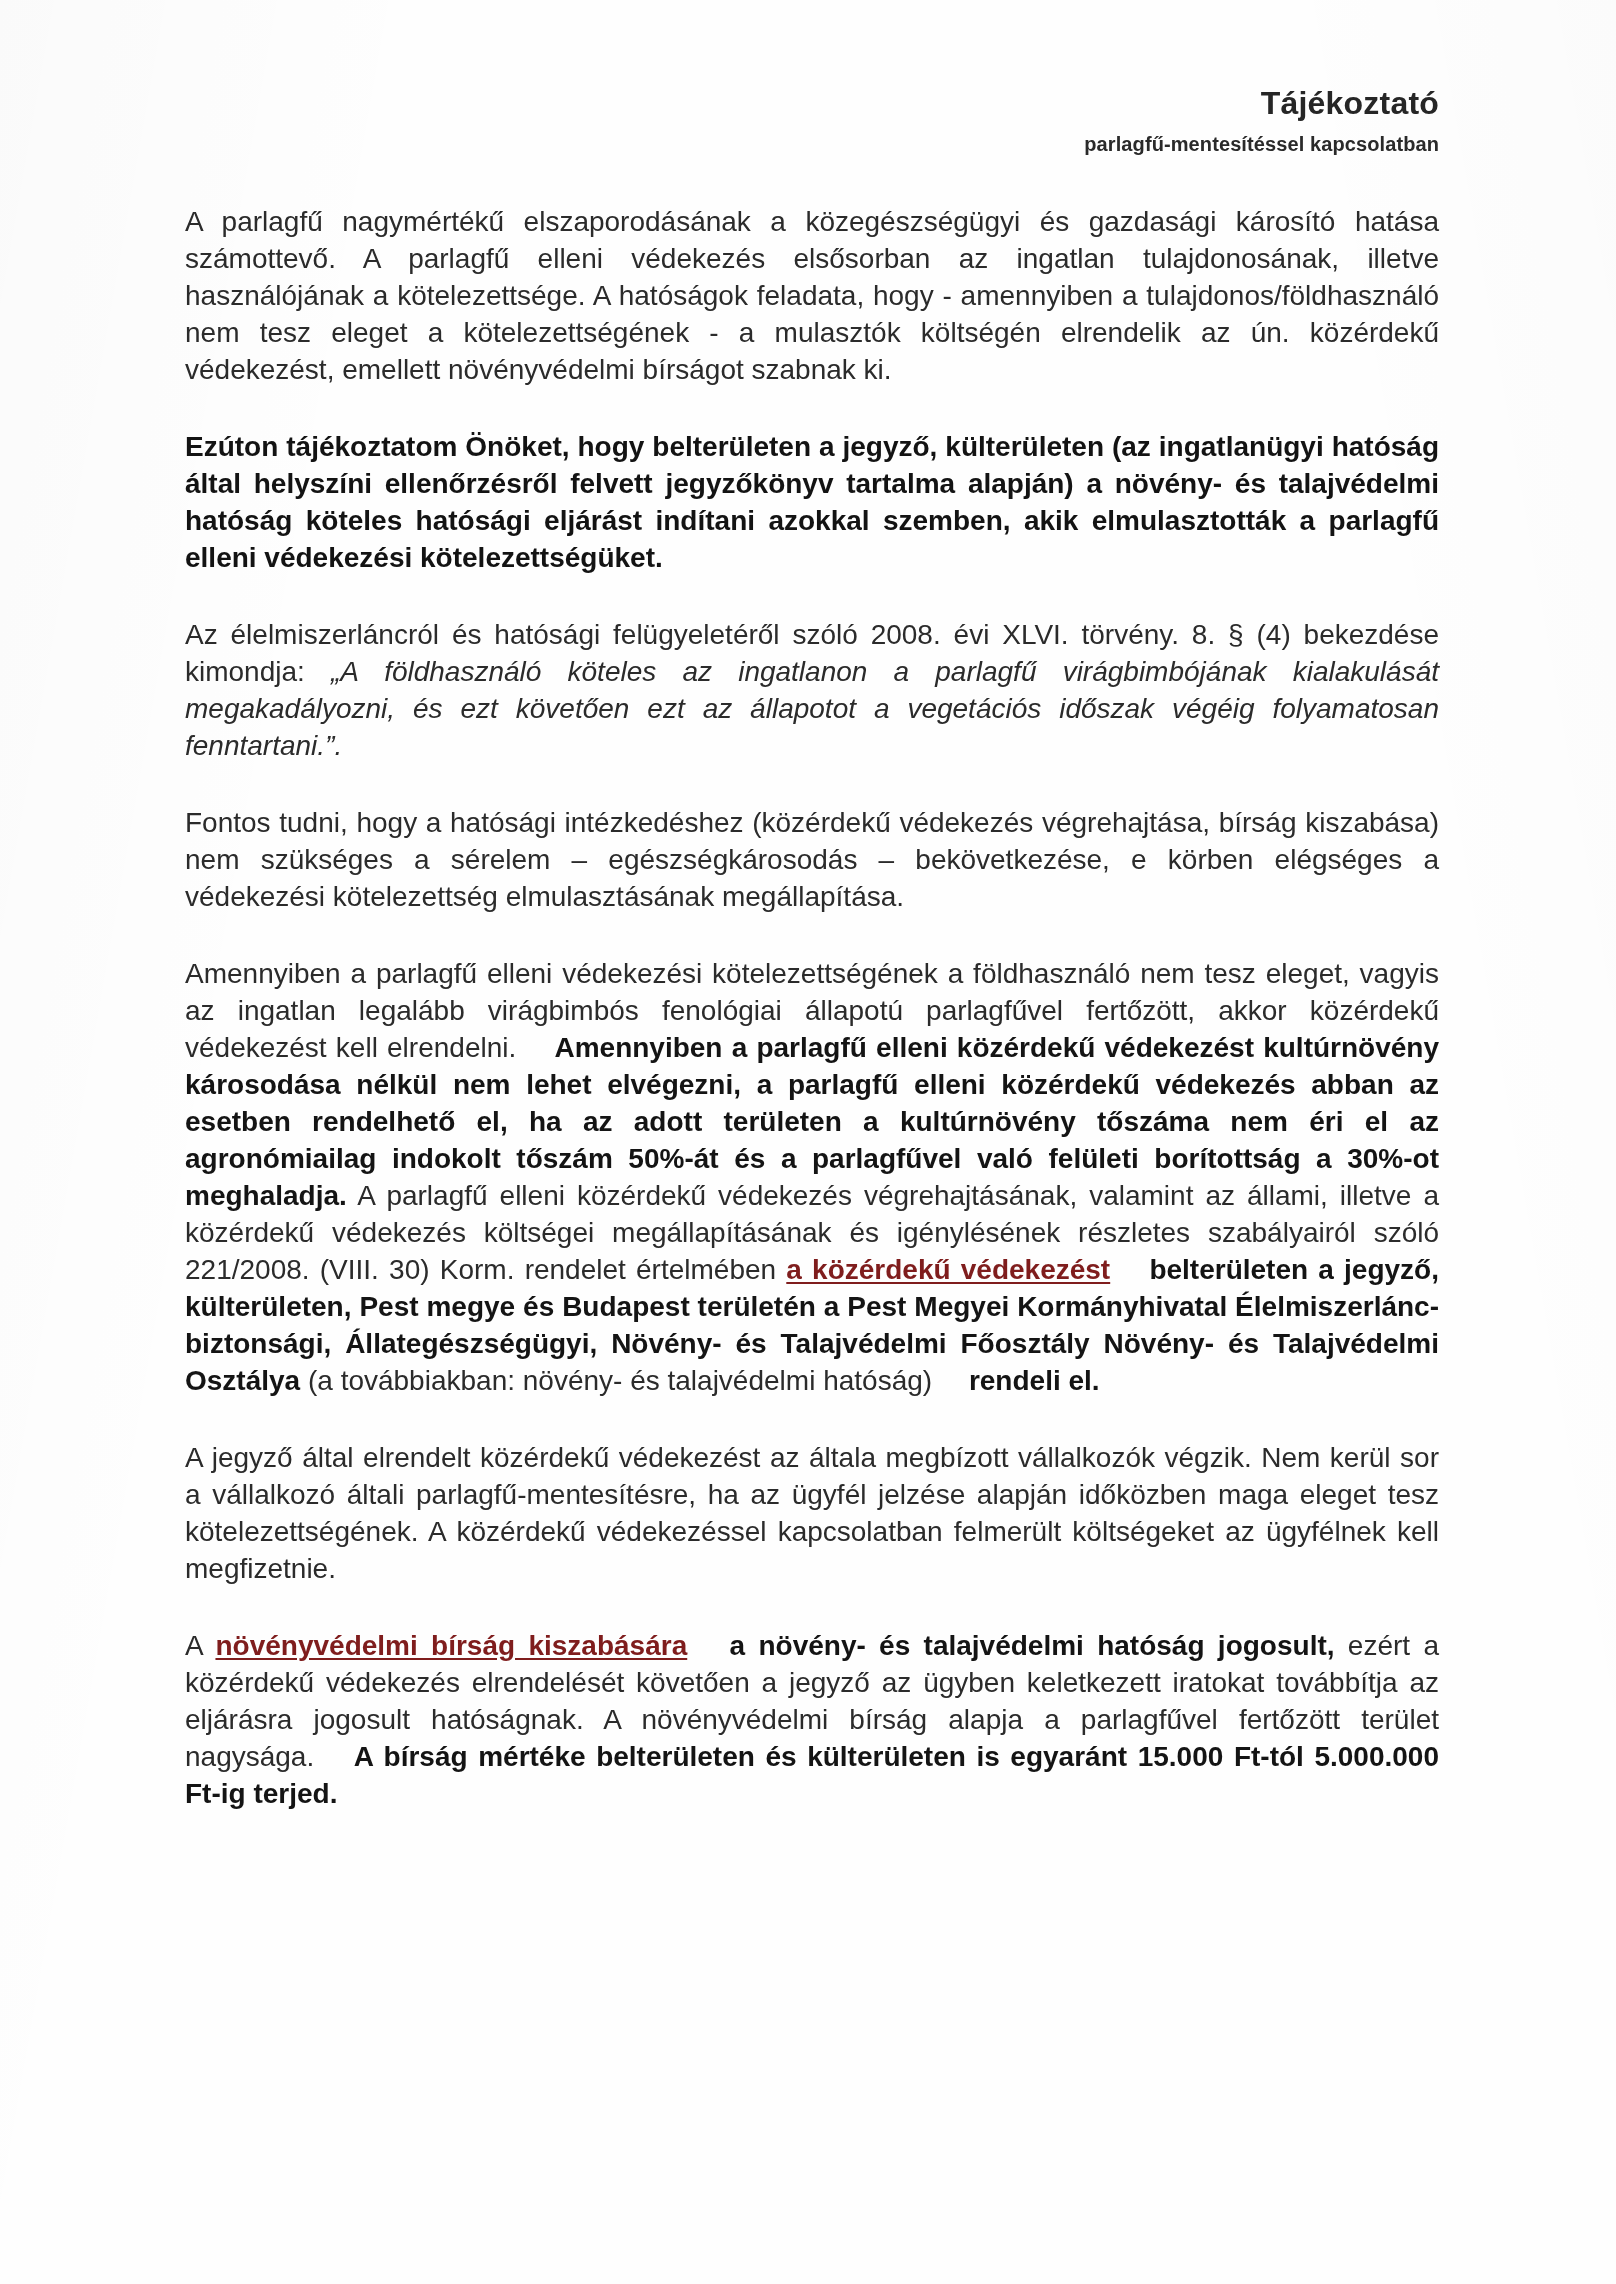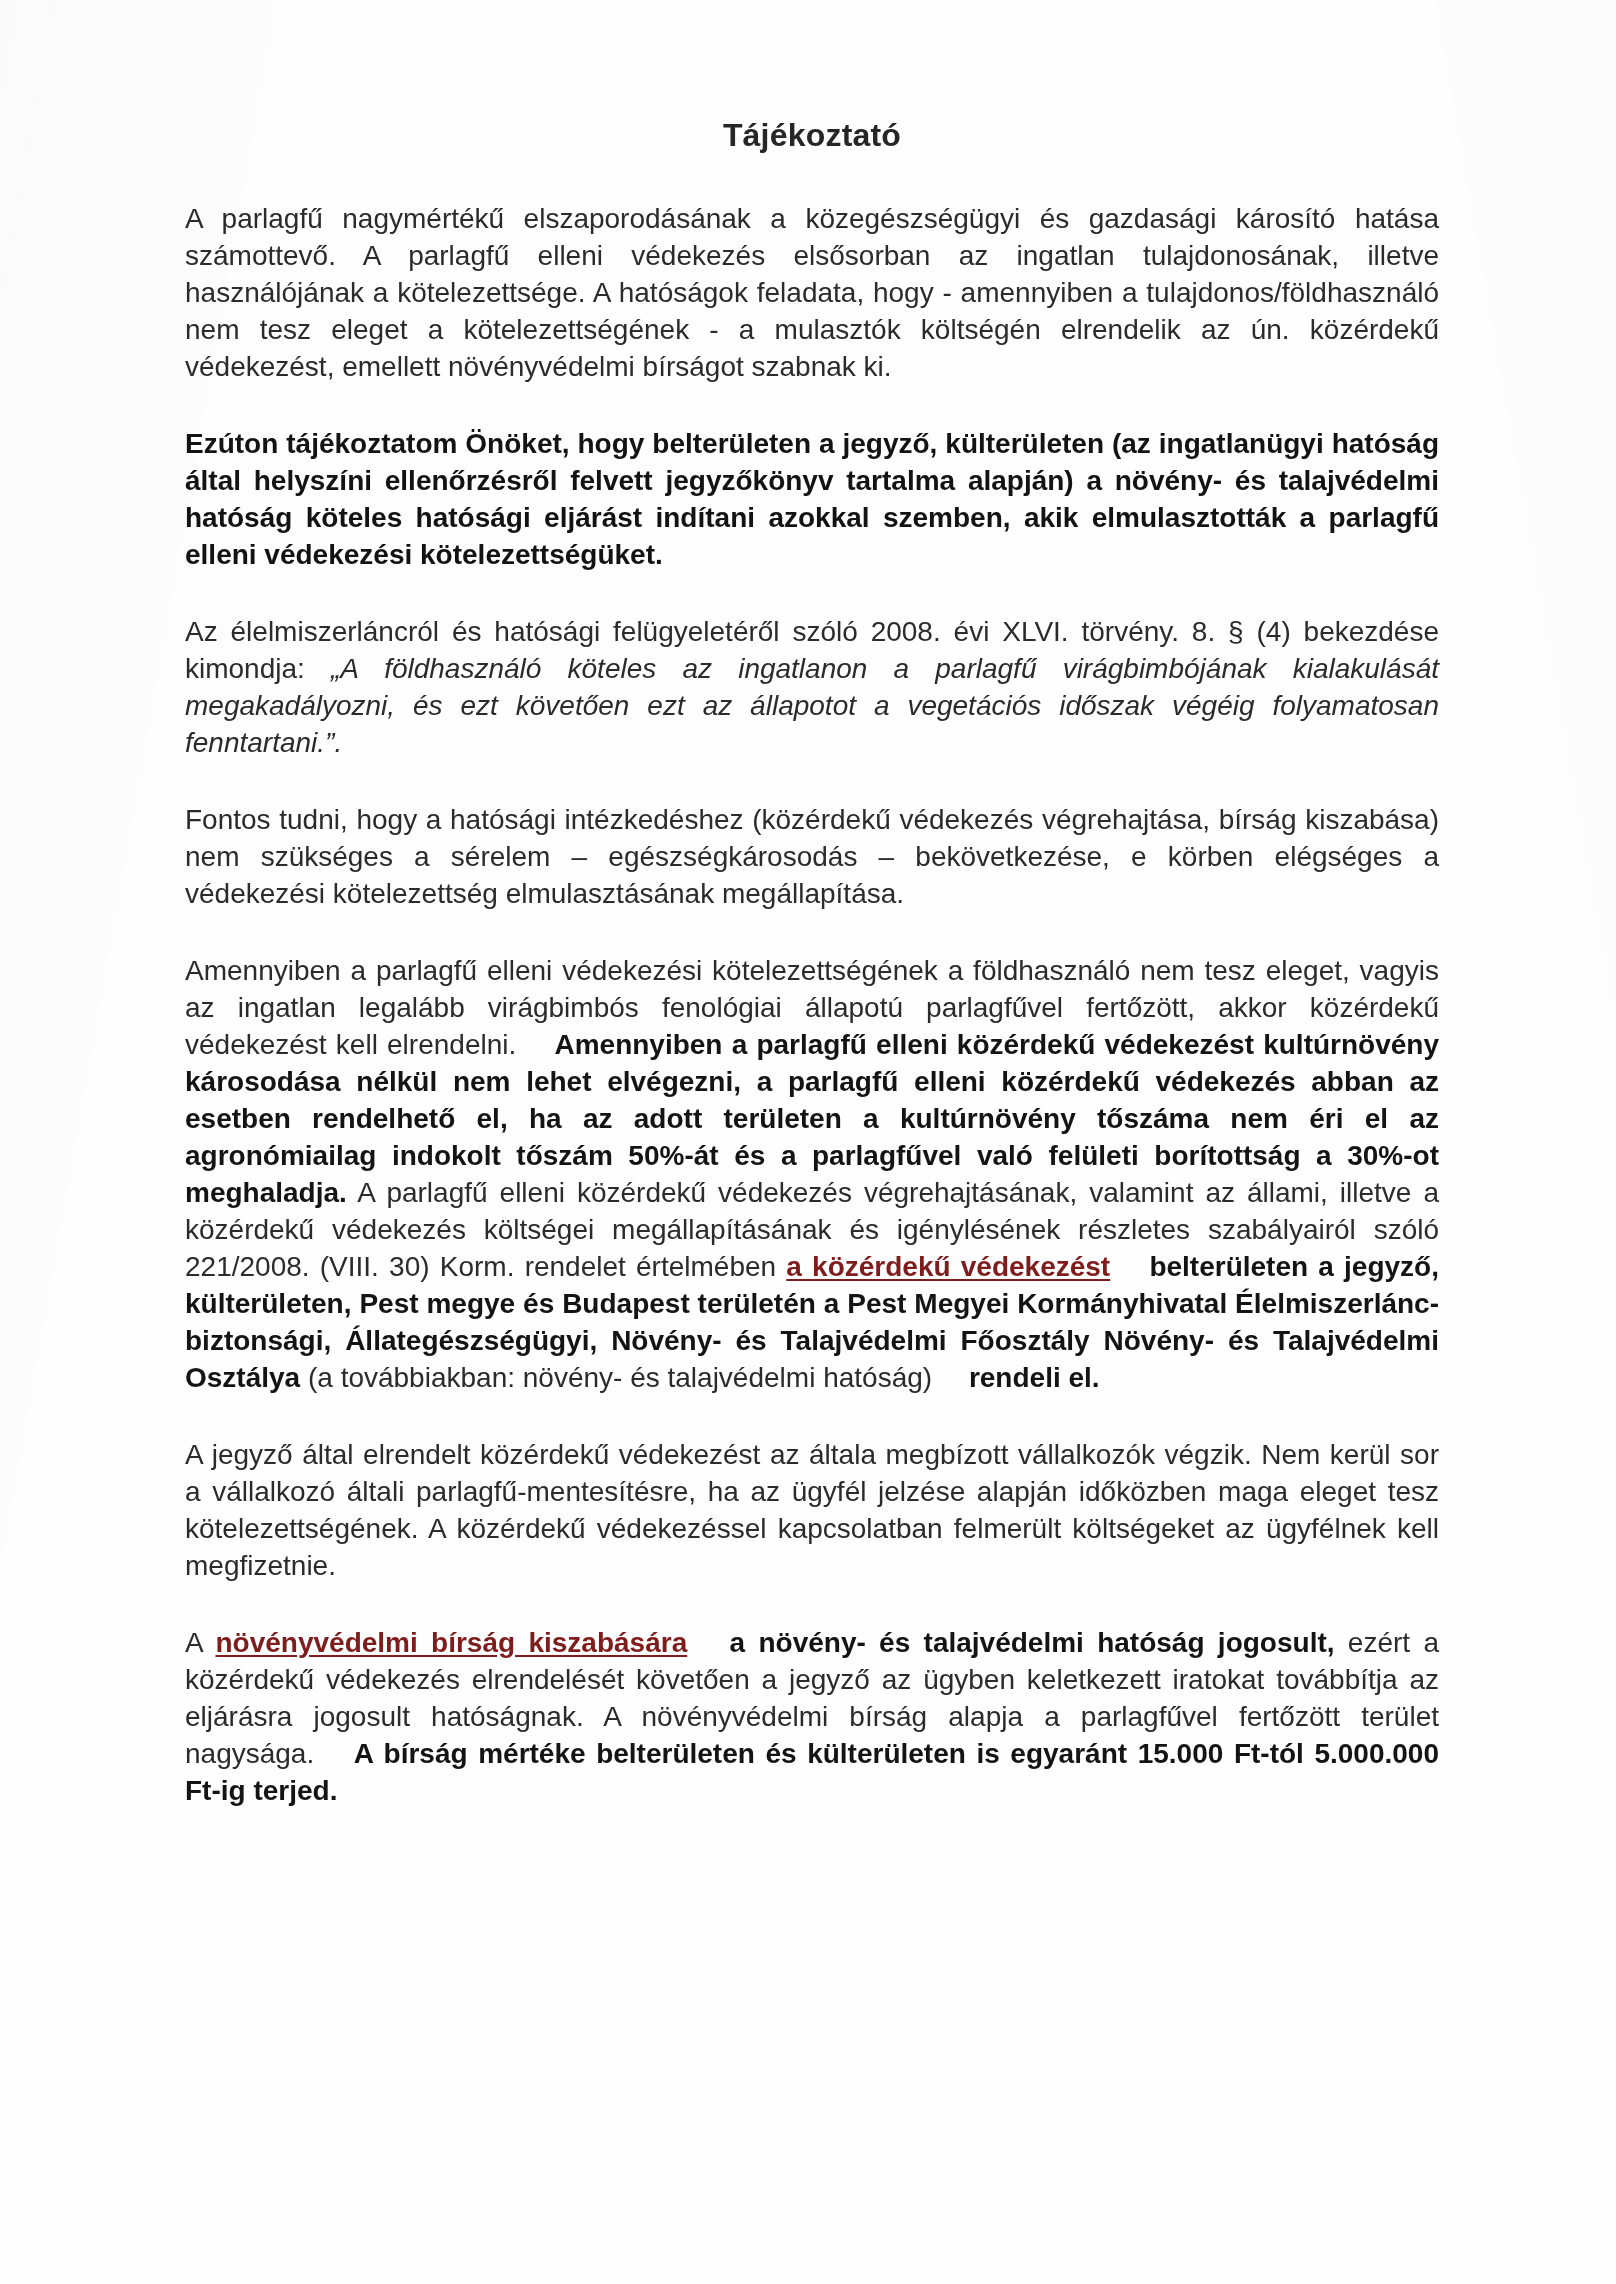--- a/index.html
+++ b/index.html
@@ -37,22 +37,22 @@
 
   .content {
     position: absolute;
     left: 185px;
     top: 0;
     width: 1254px;
   }
 
   
   .title-block {
-    padding-top: 118px;
-    text-align: center;
+    padding-top: 86px;
+    text-align: right;
   }
   .doc-title {
     font-size: 32px;
     font-weight: bold;
     letter-spacing: 0.2px;
     color: #262626;
     line-height: 1.1;
     margin: 0;
   }
   .doc-subtitle {
@@ -91,20 +91,21 @@
   }
 </style>
 </head>
 <body>
 
 <div class="page">
   <div class="content">
 
     <div class="title-block">
       <h1 class="doc-title">Tájékoztató</h1>
+      <p class="doc-subtitle">parlagfű-mentesítéssel kapcsolatban</p>
     </div>
 
     <p class="para gap-xl" style="margin-top:96px;">A parlagfű nagymértékű elszaporodásának a közegészségügyi és gazdasági károsító hatása számottevő. A parlagfű elleni védekezés elsősorban az ingatlan tulajdonosának, illetve használójának a kötelezettsége. A hatóságok feladata, hogy - amennyiben a tulajdonos/földhasználó nem tesz eleget a kötelezettségének - a mulasztók költségén elrendelik az ún. közérdekű védekezést, emellett növényvédelmi bírságot szabnak ki.</p>
 
     <p class="para para-bold gap-lg">Ezúton tájékoztatom Önöket, hogy belterületen a jegyző, külterületen (az ingatlanügyi hatóság által helyszíni ellenőrzésről felvett jegyzőkönyv tartalma alapján) a növény- és talajvédelmi hatóság köteles hatósági eljárást indítani azokkal szemben, akik elmulasztották a parlagfű elleni védekezési kötelezettségüket.</p>
 
     <p class="para gap-lg">
       <span>Az élelmiszerláncról és hatósági felügyeletéről szóló 2008. évi XLVI. törvény. 8. § (4) bekezdése kimondja: </span><span class="i">„A földhasználó köteles az ingatlanon a parlagfű virágbimbójának kialakulását megakadályozni, és ezt követően ezt az állapotot a vegetációs időszak végéig folyamatosan fenntartani.”</span><span class="i">.</span>
     </p>
 

